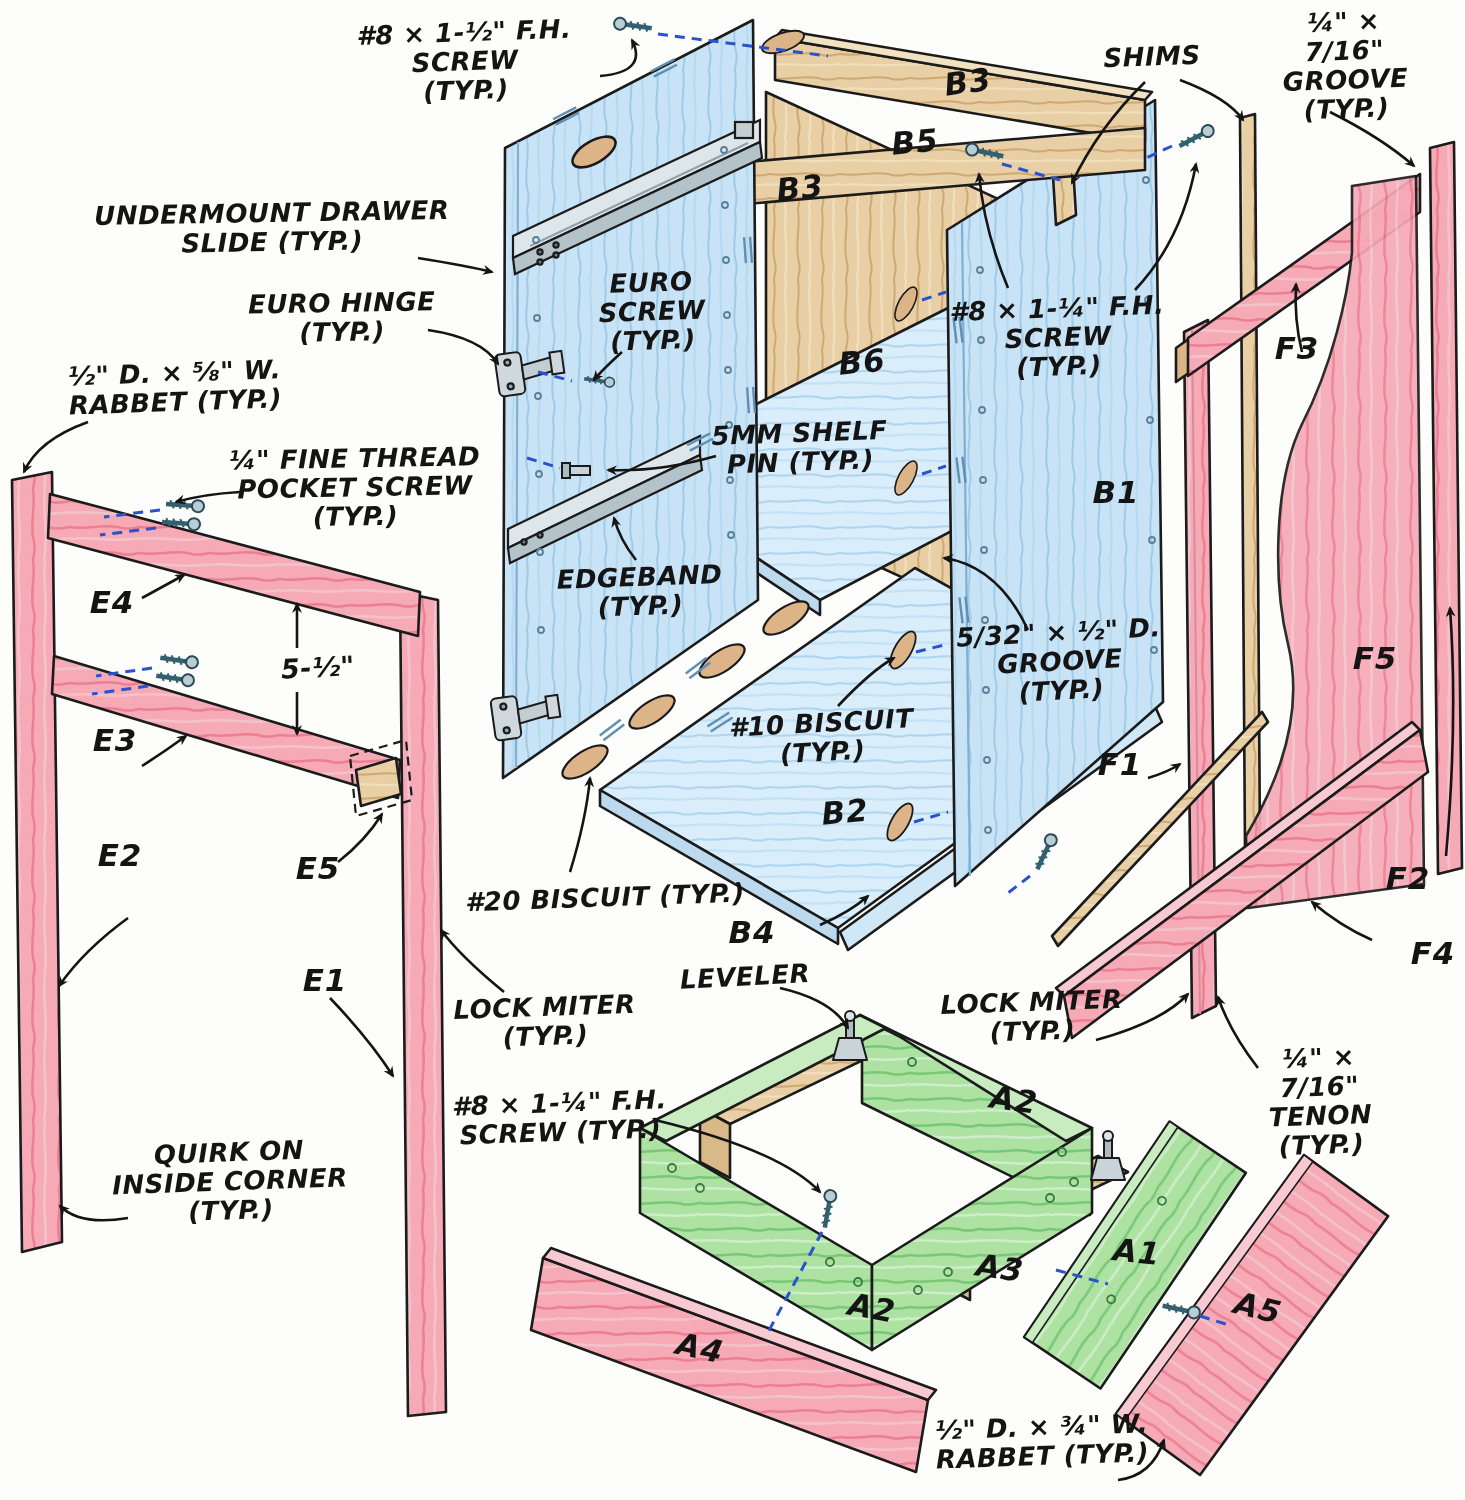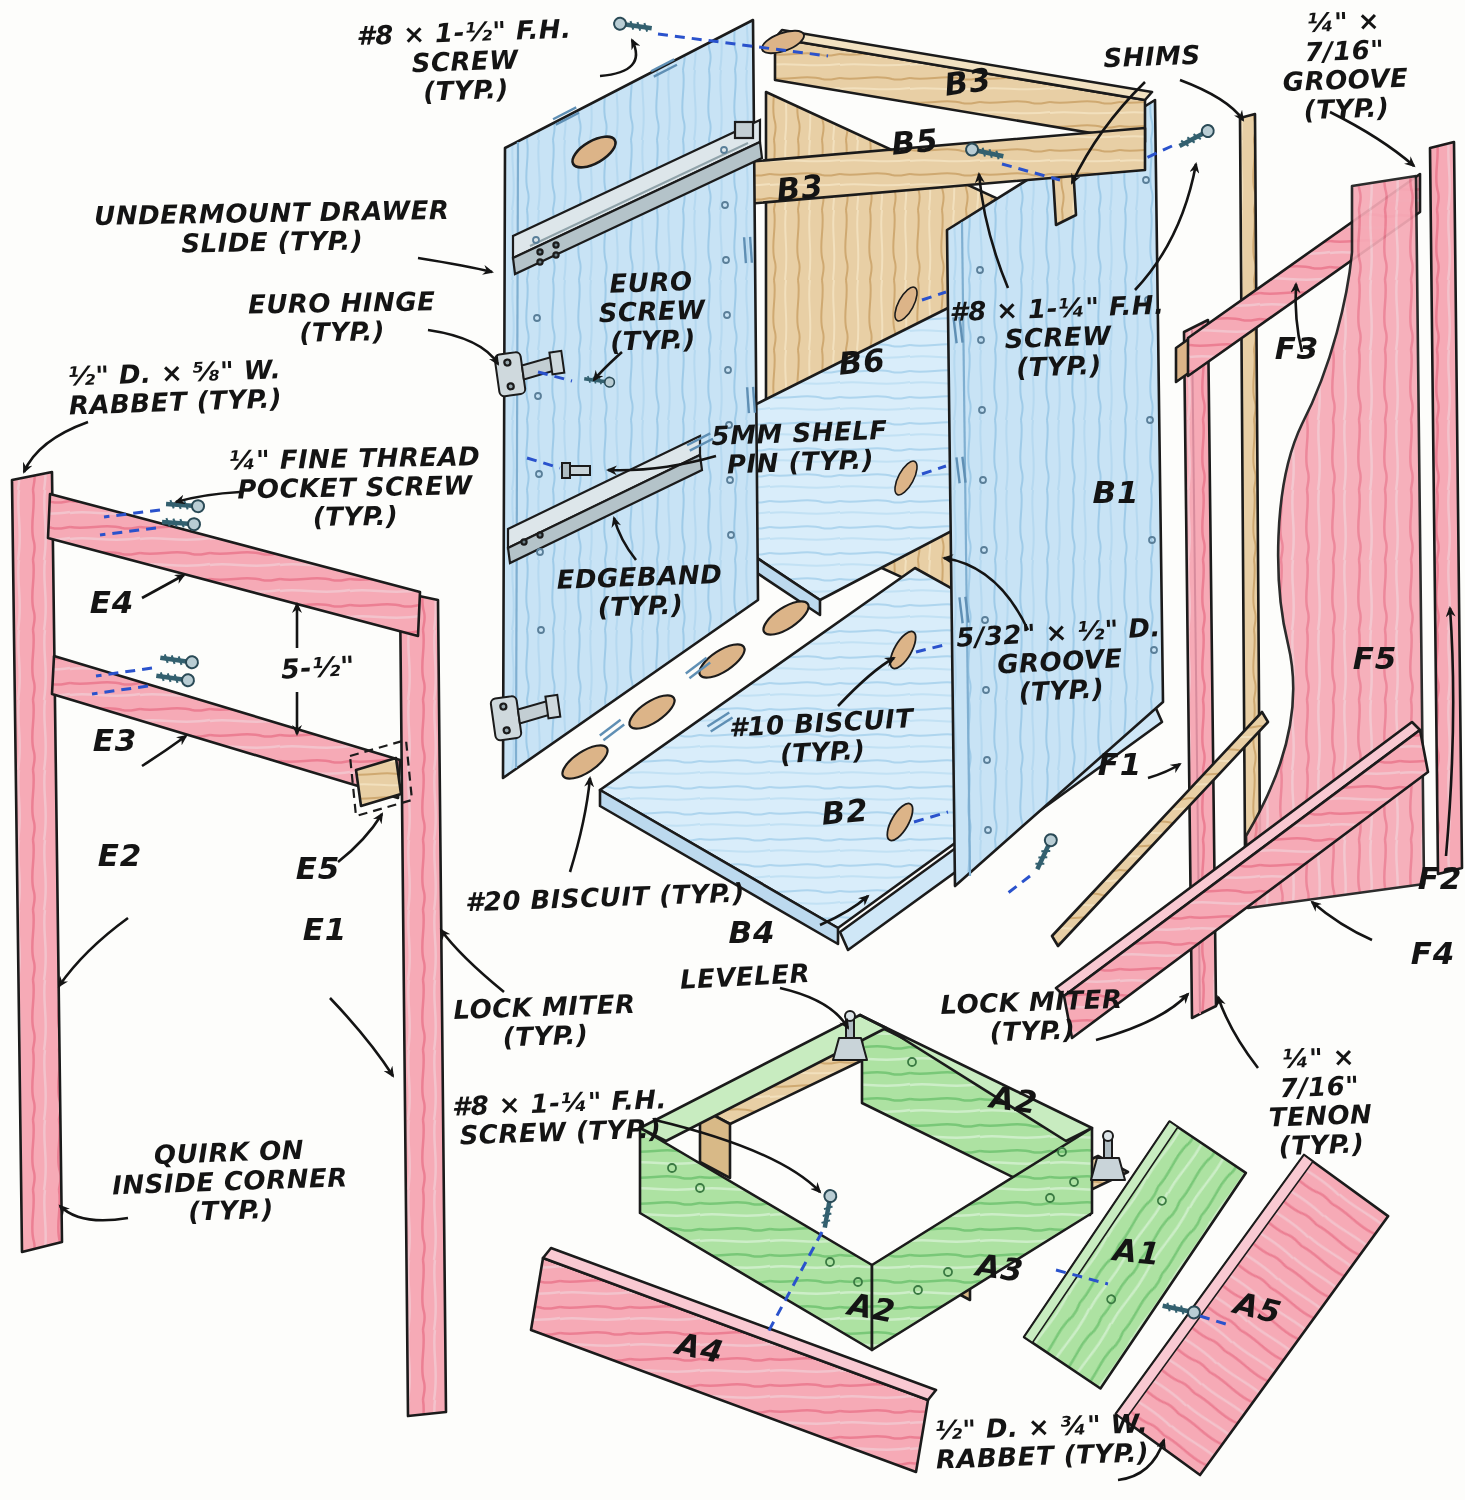--- a/index.html
+++ b/index.html
@@ -381,25 +381,25 @@
   <div class="part" style="left:915px;top:142px;transform:translate(-50%,-50%) rotate(-5deg)">B5</div>
   <div class="part" style="left:800px;top:188px;transform:translate(-50%,-50%) rotate(-6deg)">B3</div>
   <div class="part" style="left:862px;top:362px;transform:translate(-50%,-50%) rotate(-5deg)">B6</div>
   <div class="part" style="left:1116px;top:492px;transform:translate(-50%,-50%)">B1</div>
   <div class="part" style="left:845px;top:812px;transform:translate(-50%,-50%) rotate(-5deg)">B2</div>
   <div class="part" style="left:752px;top:932px;transform:translate(-50%,-50%)">B4</div>
   <div class="part" style="left:112px;top:602px;transform:translate(-50%,-50%)">E4</div>
   <div class="part" style="left:115px;top:740px;transform:translate(-50%,-50%)">E3</div>
   <div class="part" style="left:318px;top:868px;transform:translate(-50%,-50%)">E5</div>
   <div class="part" style="left:120px;top:855px;transform:translate(-50%,-50%)">E2</div>
-  <div class="part" style="left:325px;top:929px;transform:translate(-50%,-50%)">E1</div>
+  <div class="part" style="left:325px;top:980px;transform:translate(-50%,-50%)">E1</div>
   <div class="part" style="left:1297px;top:348px;transform:translate(-50%,-50%)">F3</div>
   <div class="part" style="left:1375px;top:658px;transform:translate(-50%,-50%)">F5</div>
   <div class="part" style="left:1120px;top:764px;transform:translate(-50%,-50%)">F1</div>
-  <div class="part" style="left:1440px;top:878px;transform:translate(-50%,-50%)">F2</div>
+  <div class="part" style="left:1408px;top:878px;transform:translate(-50%,-50%)">F2</div>
   <div class="part" style="left:1433px;top:953px;transform:translate(-50%,-50%)">F4</div>
   <div class="part" style="left:1014px;top:1100px;transform:translate(-50%,-50%) rotate(8deg)">A2</div>
   <div class="part" style="left:1000px;top:1268px;transform:translate(-50%,-50%) rotate(8deg)">A3</div>
   <div class="part" style="left:1137px;top:1252px;transform:translate(-50%,-50%) rotate(6deg)">A1</div>
   <div class="part" style="left:872px;top:1308px;transform:translate(-50%,-50%) rotate(10deg)">A2</div>
   <div class="part" style="left:700px;top:1348px;transform:translate(-50%,-50%) rotate(12deg)">A4</div>
   <div class="part" style="left:1258px;top:1308px;transform:translate(-50%,-50%) rotate(14deg)">A5</div>
 </div>
 </div>
 

